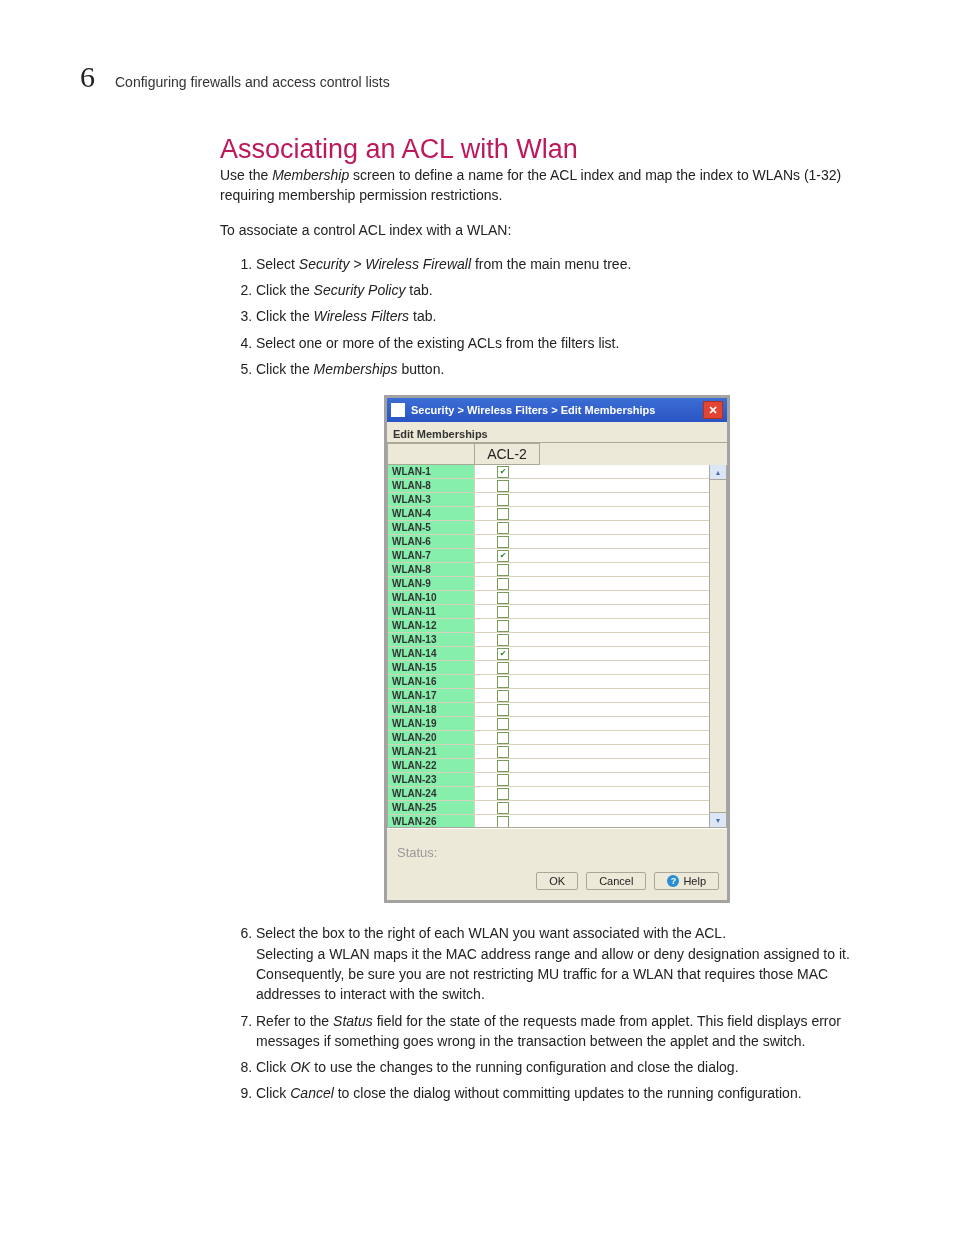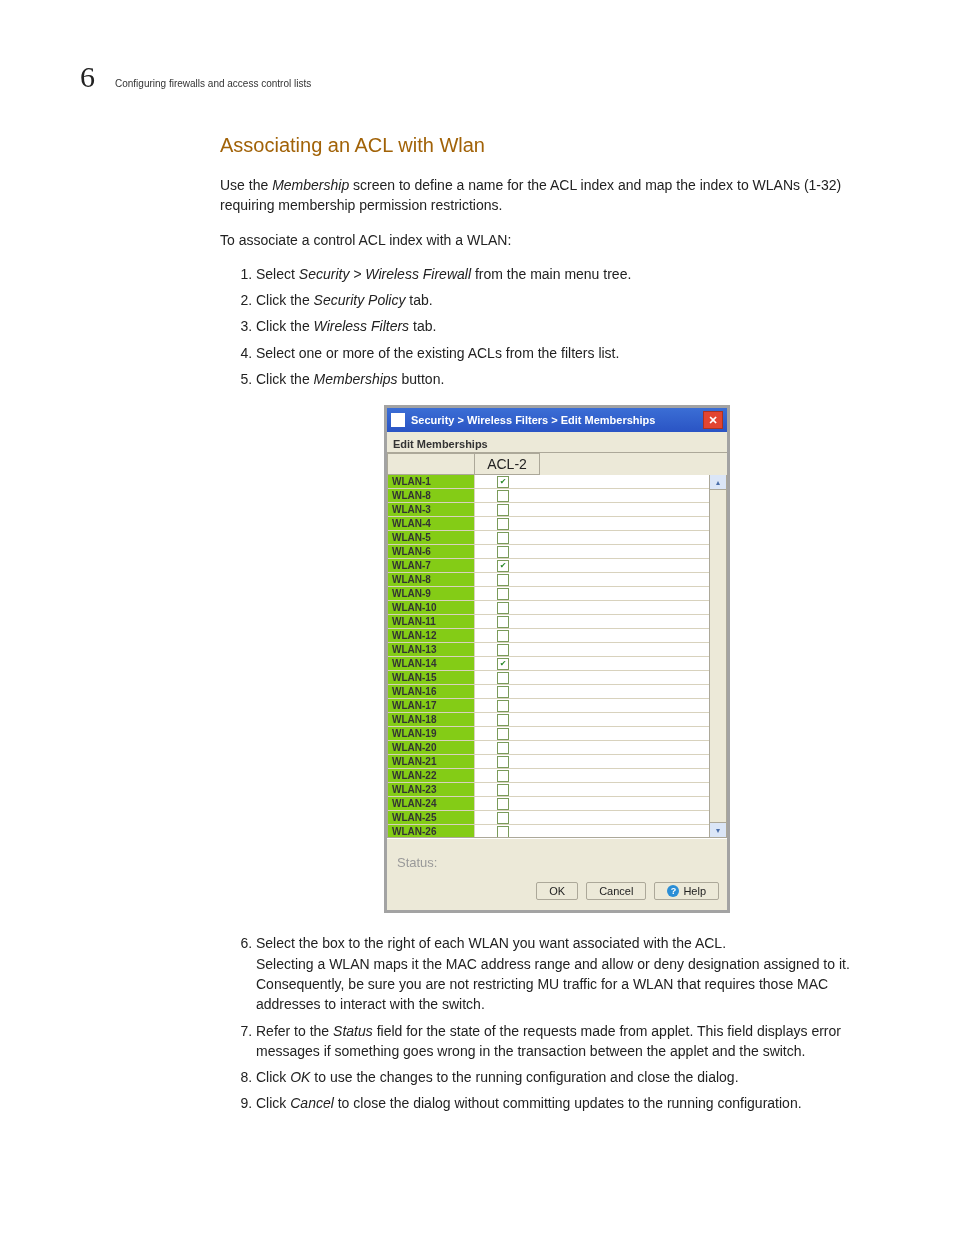--- a/index.html
+++ b/index.html
@@ -1,41 +1,41 @@
 <!DOCTYPE html>
 <html><head>
 <meta charset="utf-8">
 <style>
   html,body{margin:0;padding:0;background:#fff;}
   body{font-family:Arial,Helvetica,sans-serif;color:#222;font-size:14px;width:954px;}
   .page{padding:60px 60px 60px 80px;}
   .hdr{display:flex;align-items:baseline;gap:20px;margin-bottom:40px;}
   .hdr .num{font-size:30px;font-family:Georgia,'Times New Roman',serif;}
-  .hdr .txt{font-size:10px;color:#333;}
+  .hdr .txt{font-size:14px;color:#333;}
   .content{margin-left:140px;}
-  h2{font-family:Arial,Helvetica,sans-serif;font-size:20px;font-weight:400;margin:0 0 18px;color:#a16207;}
+  h2{font-family:Arial,Helvetica,sans-serif;font-size:27px;font-weight:400;margin:0 0 0;color:#be185d;}
   p{margin:0 0 14px;line-height:1.45;}
   ol{margin:0 0 16px;padding-left:24px;}
   ol li{margin:6px 12px;line-height:1.45;}
   em.i{font-style:italic;}
   .fig{display:flex;justify-content:center;margin:10px 0 20px;}
   
   .win{width:340px;border:3px solid #a3a3a3;background:#ece9d8;font-family:Tahoma,Arial,sans-serif;}
   .titlebar{background:linear-gradient(#3b6ed5,#2a54c4);color:#fff;display:flex;align-items:center;padding:3px 4px;font-size:11px;font-weight:700;}
   .titlebar .ico{width:14px;height:14px;background:#fff;margin-right:6px;display:inline-block;}
   .titlebar .title{flex:1;}
   .closebtn{width:18px;height:16px;background:#e24531;color:#fff;display:flex;align-items:center;justify-content:center;border:1px solid #a32;font-size:11px;font-weight:700;cursor:pointer;}
   .sect-label{font-size:11px;font-weight:700;color:#333;padding:6px 6px 2px;border-bottom:1px solid #aca899;background:#ece9d8;}
   .tbl-hdr{display:flex;font-size:14px;background:#ece9d8;}
   .tbl-hdr .c1{width:78px;border:1px solid #aca899;padding:2px 4px;background:#ece9d8;}
   .tbl-hdr .c2{width:56px;border:1px solid #aca899;border-left:0;padding:2px 4px;text-align:center;background:#ece9d8;}
   .grid-wrap{display:flex;}
   .grid{height:362px;overflow:hidden;background:#fff;border:1px solid #aca899;border-top:0;flex:1;}
   .row{display:flex;font-size:10px;}
-  .row .c1{width:78px;border-right:1px solid #d8d2bd;border-bottom:1px solid #d8d2bd;padding:1px 4px;color:#333;background:#84cc16;font-weight:700;}
+  .row .c1{width:78px;border-right:1px solid #d8d2bd;border-bottom:1px solid #d8d2bd;padding:1px 4px;color:#333;background:#86efac;font-weight:700;}
   .row .c2{width:56px;border-bottom:1px solid #d8d2bd;display:flex;align-items:center;justify-content:center;background:#fff;}
   .row .rest{flex:1;border-bottom:1px solid #d8d2bd;background:#fff;}
   .cb{width:10px;height:10px;border:1px solid #7a9b5a;background:#fff;display:inline-flex;align-items:center;justify-content:center;}
   .cb.checked::after{content:"✔";font-size:8px;color:#2a8a2a;line-height:1;}
   .vscroll{width:16px;background:#ece9d8;border:1px solid #aca899;border-left:0;border-top:0;display:flex;flex-direction:column;}
   .vs-btn{height:14px;background:#dbe6f7;border-bottom:1px solid #aca899;display:flex;align-items:center;justify-content:center;font-size:8px;color:#4a6ea9;}
   .vs-btn.dn{border-top:1px solid #aca899;border-bottom:0;}
   .vs-track{flex:1;background:#ece9d8;}
   .statusline{font-size:13px;color:#999;padding:16px 10px 6px;border-top:1px solid #fff;}
   .btnbar{display:flex;justify-content:flex-end;gap:8px;padding:6px 8px 10px;}

